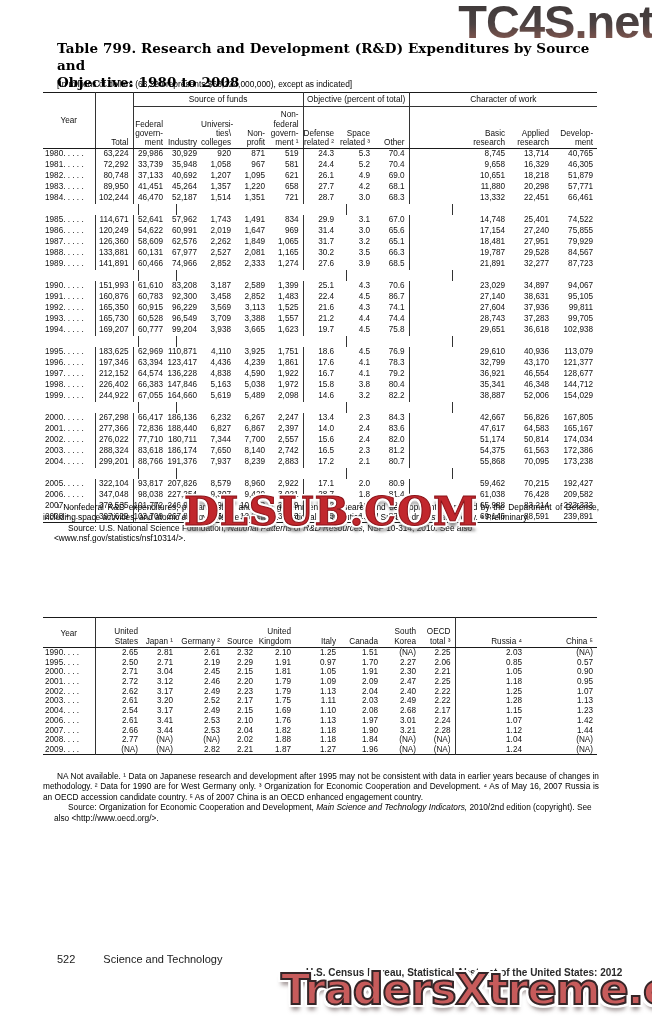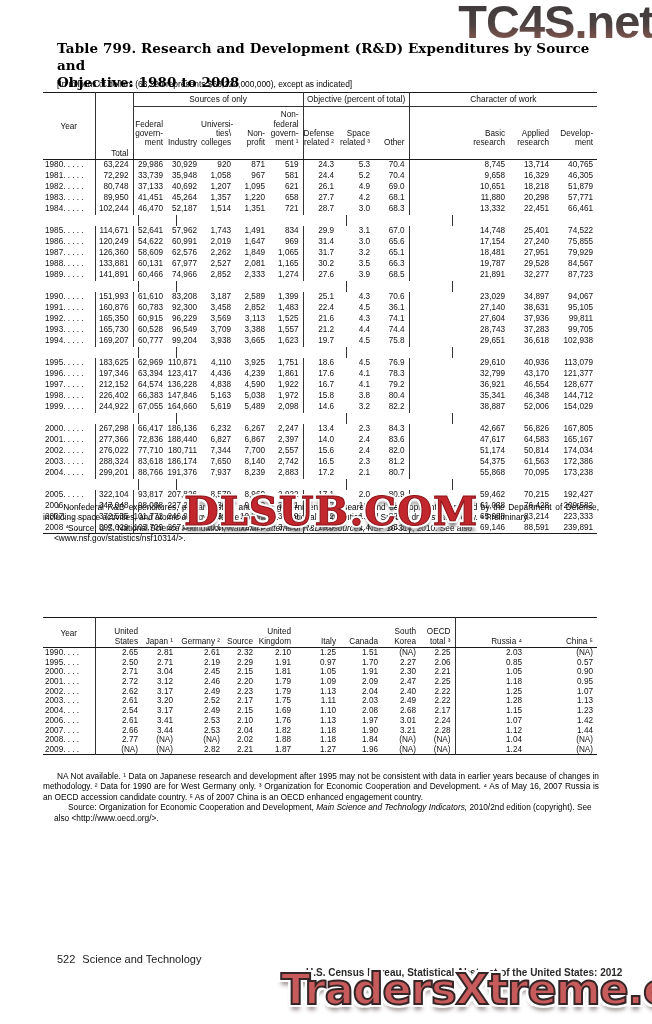--- a/index.html
+++ b/index.html
@@ -25,21 +25,21 @@
   #t800 { left:43px; top:617px; width:554px; }
   th, td { font-weight:normal; padding:0; vertical-align:bottom;
            font-size:8.2px; white-space:nowrap; }
   th { line-height:9.3px; }
   .num { text-align:right; padding-right:4px; }
   .pre { white-space:pre-line; }
   .vr  { border-right:1px solid #333; }
   .spanner { text-align:center; border-bottom:1px solid #333;
              font-size:8.4px; padding:2px 0 2px 0; vertical-align:middle; }
   .year-head { text-align:center; vertical-align:middle; }
-  .head-bottom th { border-bottom:1px solid #1a1a1a; padding-top:3px; padding-bottom:12px; }
+  .head-bottom th { border-bottom:1px solid #1a1a1a; padding-top:3px; padding-bottom:1px; }
   #t799 .year-head, #t799 .total-head,
   #t800 .year-head { border-bottom:1px solid #1a1a1a; }
   .total-head { vertical-align:bottom; padding-bottom:1px; }
   #t800 thead th { height:30px; padding-bottom:1px; }
 
   
   #t799 tbody td { height:11px; line-height:10.5px; }
   #t800 tbody td { height:9.7px; line-height:9.4px; }
   tbody td { text-align:right; padding-right:4px; overflow:hidden; }
   tbody td.year-cell { text-align:left; padding-left:2px; padding-right:0; overflow:hidden; }
@@ -61,21 +61,21 @@
   .fn-block { position:absolute; left:43px; width:556px; font-size:8.3px;
               line-height:10.4px; color:#000; }
   #t799-fn { top:502px; }
   #t800-fn { top:771px; }
   .fn-block p { text-indent:14px; text-align:justify; }
   .fn-block p.src { text-align:left;margin-left:11px; }
   .ital { font-style:italic; }
 
   
   .footer-left { position:absolute; left:57px; top:953px; font-size:11px; color:#1a1a1a; }
-  .footer-left .sec { margin-left:7px; }
+  .footer-left .sec { margin-left:28px; }
   .census-line { position:absolute; left:306px; top:967px; font-size:10px; color:#2a2a2a;font-weight:bold; }
 
   
   .wm { position:absolute; font-weight:bold; pointer-events:none; }
   #wm-top {
     top:-6px; right:-2px; font-family:"Liberation Sans", sans-serif;
     font-size:47px; letter-spacing:-1px; font-weight:800;
     background:linear-gradient(180deg, #2e2c2c 0%, #433838 55%, #9a594d 100%);
     -webkit-background-clip:text; background-clip:text; color:transparent;
     opacity:0.95; z-index:6;
@@ -129,21 +129,21 @@
         <col style="width:36px">
         <col style="width:35px">
       <col style="width:100px">
         <col style="width:44px">
         <col style="width:44px">
     </colgroup>
     <thead>
       <tr>
         <th rowspan="2" class="year-head vr">Year</th>
         <th rowspan="2" class="total-head num vr">Total</th>
-        <th colspan="5" class="spanner vr">Sources of only</th>
+        <th colspan="5" class="spanner vr">Source of funds</th>
         <th colspan="3" class="spanner vr">Objective (percent of total)</th>
         <th colspan="3" class="spanner">Character of work</th>
       </tr>
       <tr class="head-bottom">
         <th class="num pre">Federal
 govern-
 ment</th>
         <th class="num pre">Industry</th>
         <th class="num pre">Universi-
 ties\
@@ -342,21 +342,21 @@
         <tr>
           <td class="year-cell">1991. . . . .</td>
           <td>160,876</td>
           <td>60,783</td>
           <td>92,300</td>
           <td>3,458</td>
           <td>2,852</td>
           <td>1,483</td>
           <td>22.4</td>
           <td>4.5</td>
-          <td>36.1</td>
+          <td>86.7</td>
           <td>27,140</td>
           <td>38,631</td>
           <td>95,105</td>
         </tr>
         <tr>
           <td class="year-cell">1992. . . . .</td>
           <td>165,350</td>
           <td>60,915</td>
           <td>96,229</td>
           <td>3,569</td>

